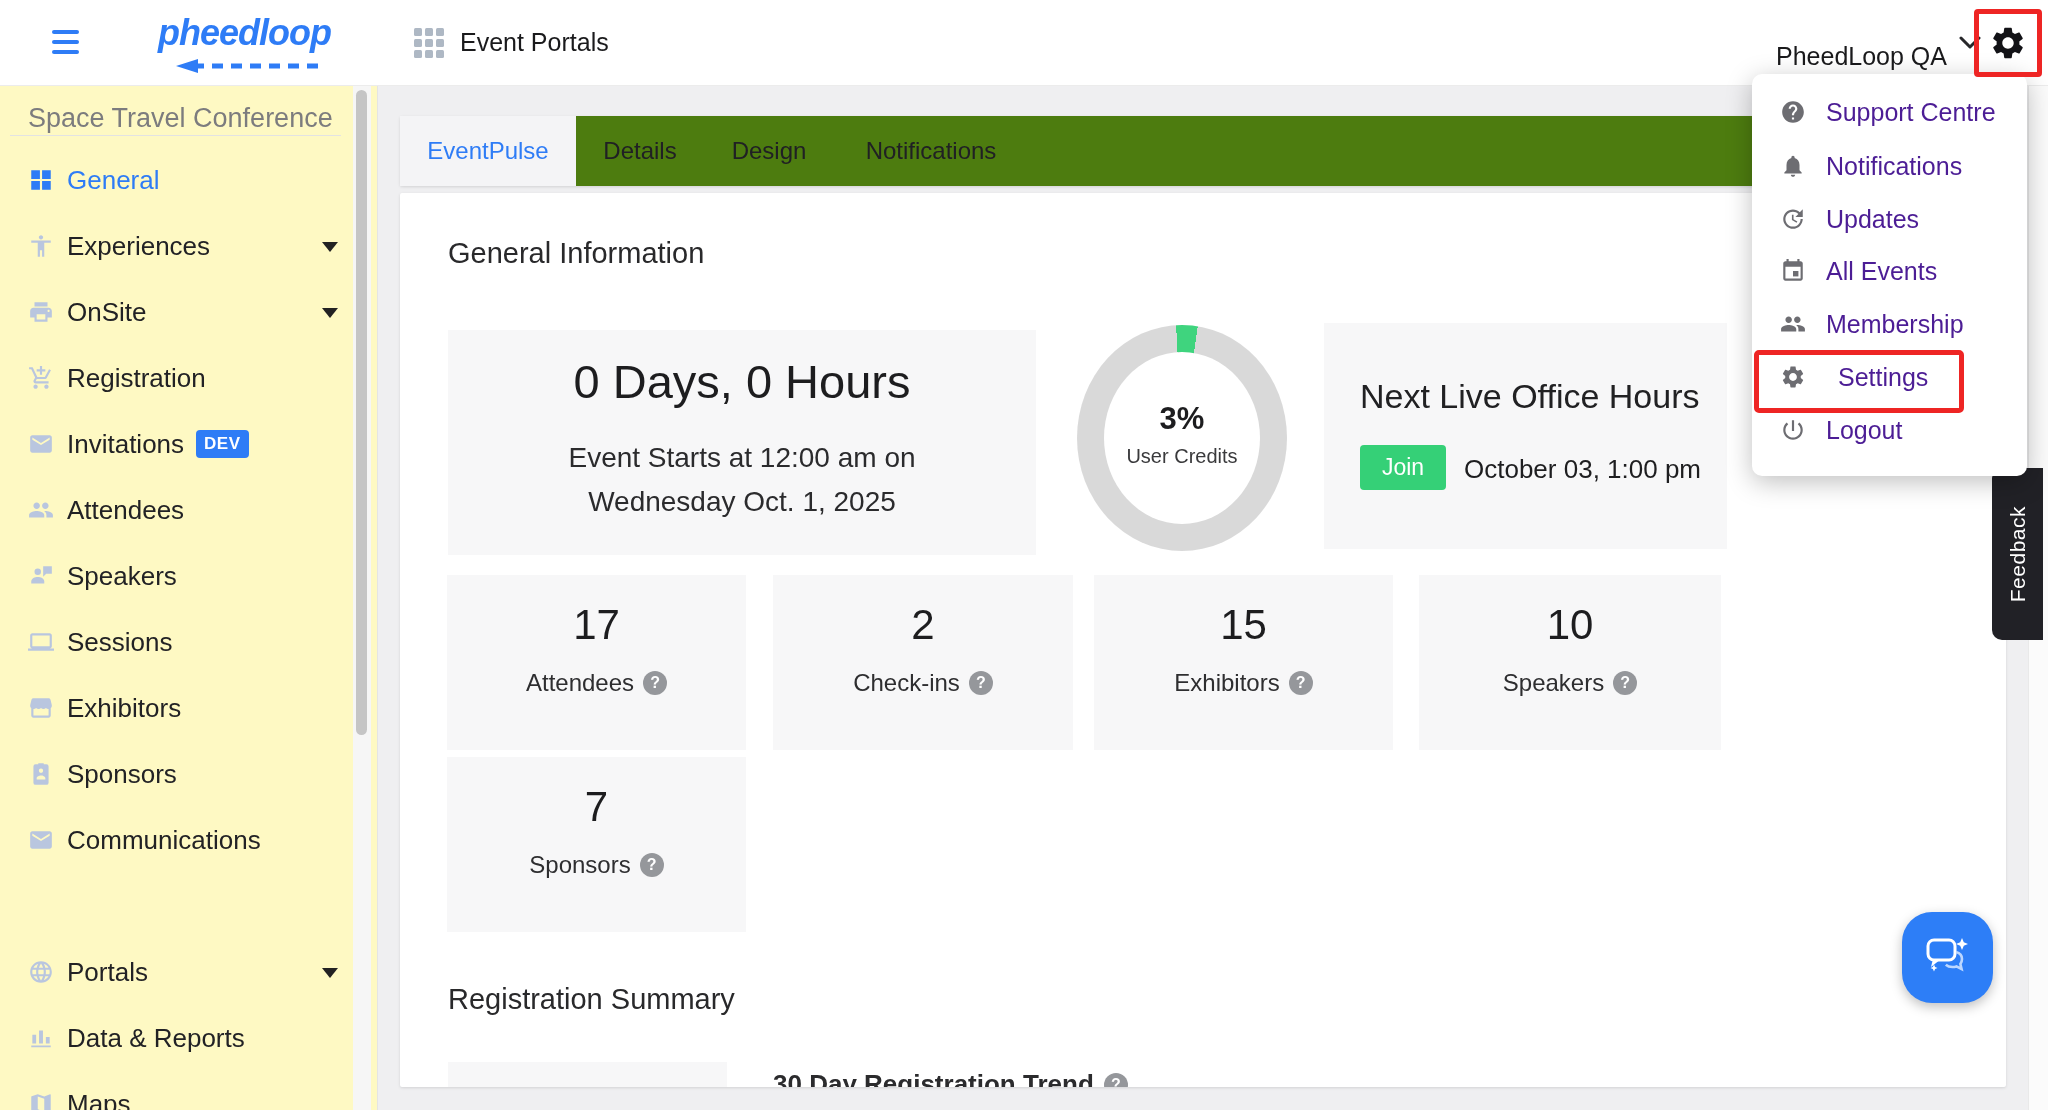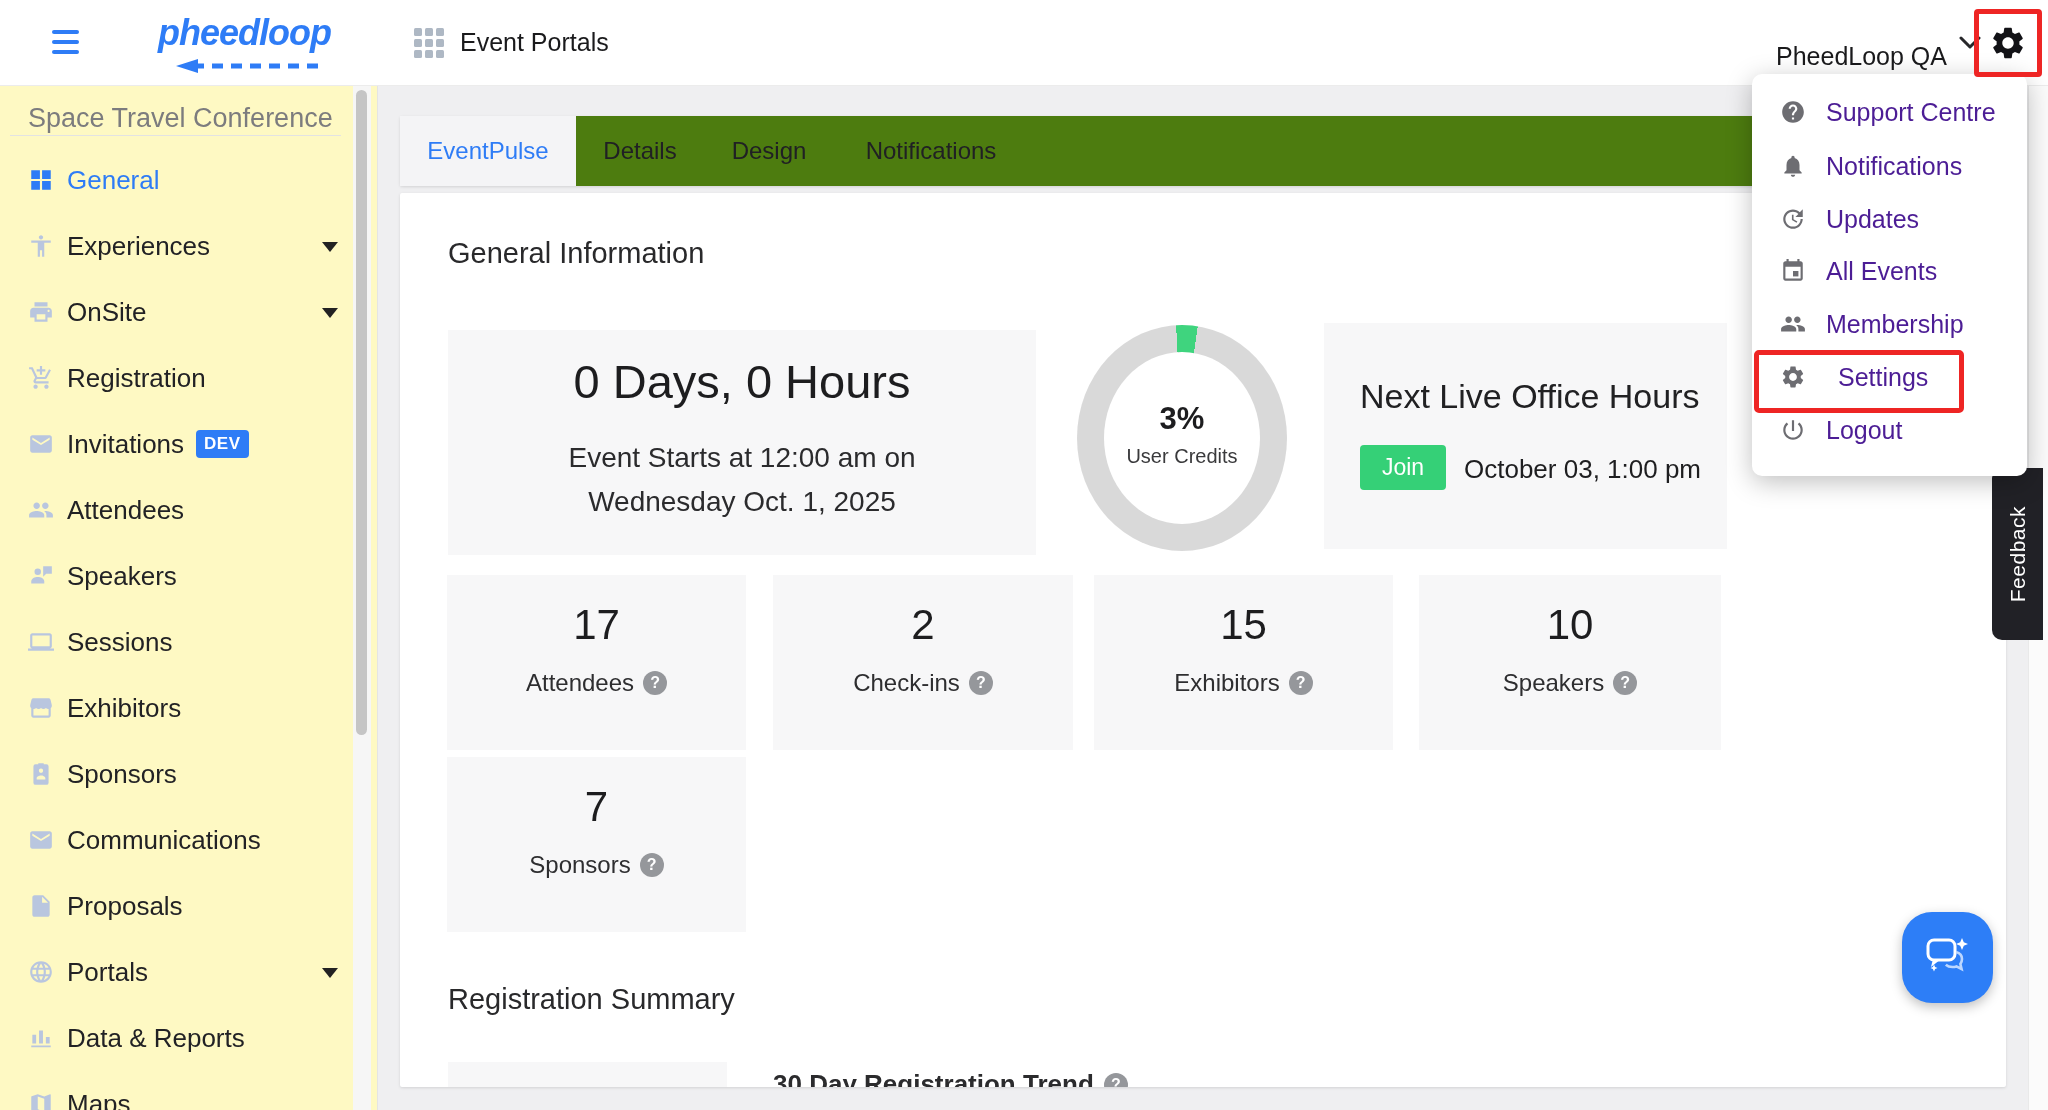--- a/index.html
+++ b/index.html
@@ -220,28 +220,20 @@
       <span class="sb-label">Sponsors</span>
     </div>
     <div class="sb-item" style="top:735px">
       <span class="sb-ic">
           <svg viewBox="0 0 24 24">
             <path fill="currentColor" d="M20 4H4c-1.1 0-1.99.9-1.99 2L2 18c0 1.1.9 2 2 2h16c1.1 0 2-.9 2-2V6c0-1.1-.9-2-2-2zm0 4l-8 5-8-5V6l8 5 8-5v2z"></path>
           </svg>
         </span>
       <span class="sb-label">Communications</span>
     </div>
-    <div class="sb-item" style="top:801px">
-      <span class="sb-ic">
-          <svg viewBox="0 0 24 24">
-            <path fill="currentColor" d="M14 2H6c-1.1 0-1.99.9-1.99 2L4 20c0 1.1.89 2 2 2h12c1.1 0 2-.9 2-2V8l-6-6zm-1 7V3.5L18.5 9H13z"></path>
-          </svg>
-        </span>
-      <span class="sb-label">Proposals</span>
-    </div>
     <div class="sb-item" style="top:867px">
       <span class="sb-ic">
           <svg viewBox="0 0 24 24">
             <path fill="currentColor" d="M11.99 2C6.47 2 2 6.48 2 12s4.47 10 9.99 10C17.52 22 22 17.52 22 12S17.52 2 11.99 2zm6.93 6h-2.95c-.32-1.25-.78-2.45-1.38-3.56 1.84.63 3.37 1.91 4.33 3.56zM12 4.04c.83 1.2 1.48 2.53 1.91 3.96h-3.82c.43-1.43 1.08-2.76 1.91-3.96zM4.26 14C4.1 13.36 4 12.69 4 12s.1-1.36.26-2h3.38c-.08.66-.14 1.32-.14 2s.06 1.34.14 2H4.26zm.82 2h2.95c.32 1.25.78 2.45 1.38 3.56-1.84-.63-3.37-1.9-4.33-3.56zm2.95-8H5.08c.96-1.66 2.49-2.93 4.33-3.56C8.81 5.55 8.35 6.75 8.03 8zM12 19.96c-.83-1.2-1.48-2.53-1.91-3.96h3.82c-.43 1.43-1.08 2.76-1.91 3.96zM14.34 14H9.66c-.09-.66-.16-1.32-.16-2s.07-1.35.16-2h4.68c.09.65.16 1.32.16 2s-.07 1.34-.16 2zm.25 5.56c.6-1.11 1.06-2.31 1.38-3.56h2.95c-.96 1.65-2.49 2.93-4.33 3.56zM16.36 14c.08-.66.14-1.32.14-2s-.06-1.34-.14-2h3.38c.16.64.26 1.31.26 2s-.1 1.36-.26 2h-3.38z"></path>
           </svg>
         </span>
       <span class="sb-label">Portals</span>
       <span class="sb-chev"></span>
     </div>
     <div class="sb-item" style="top:933px">

